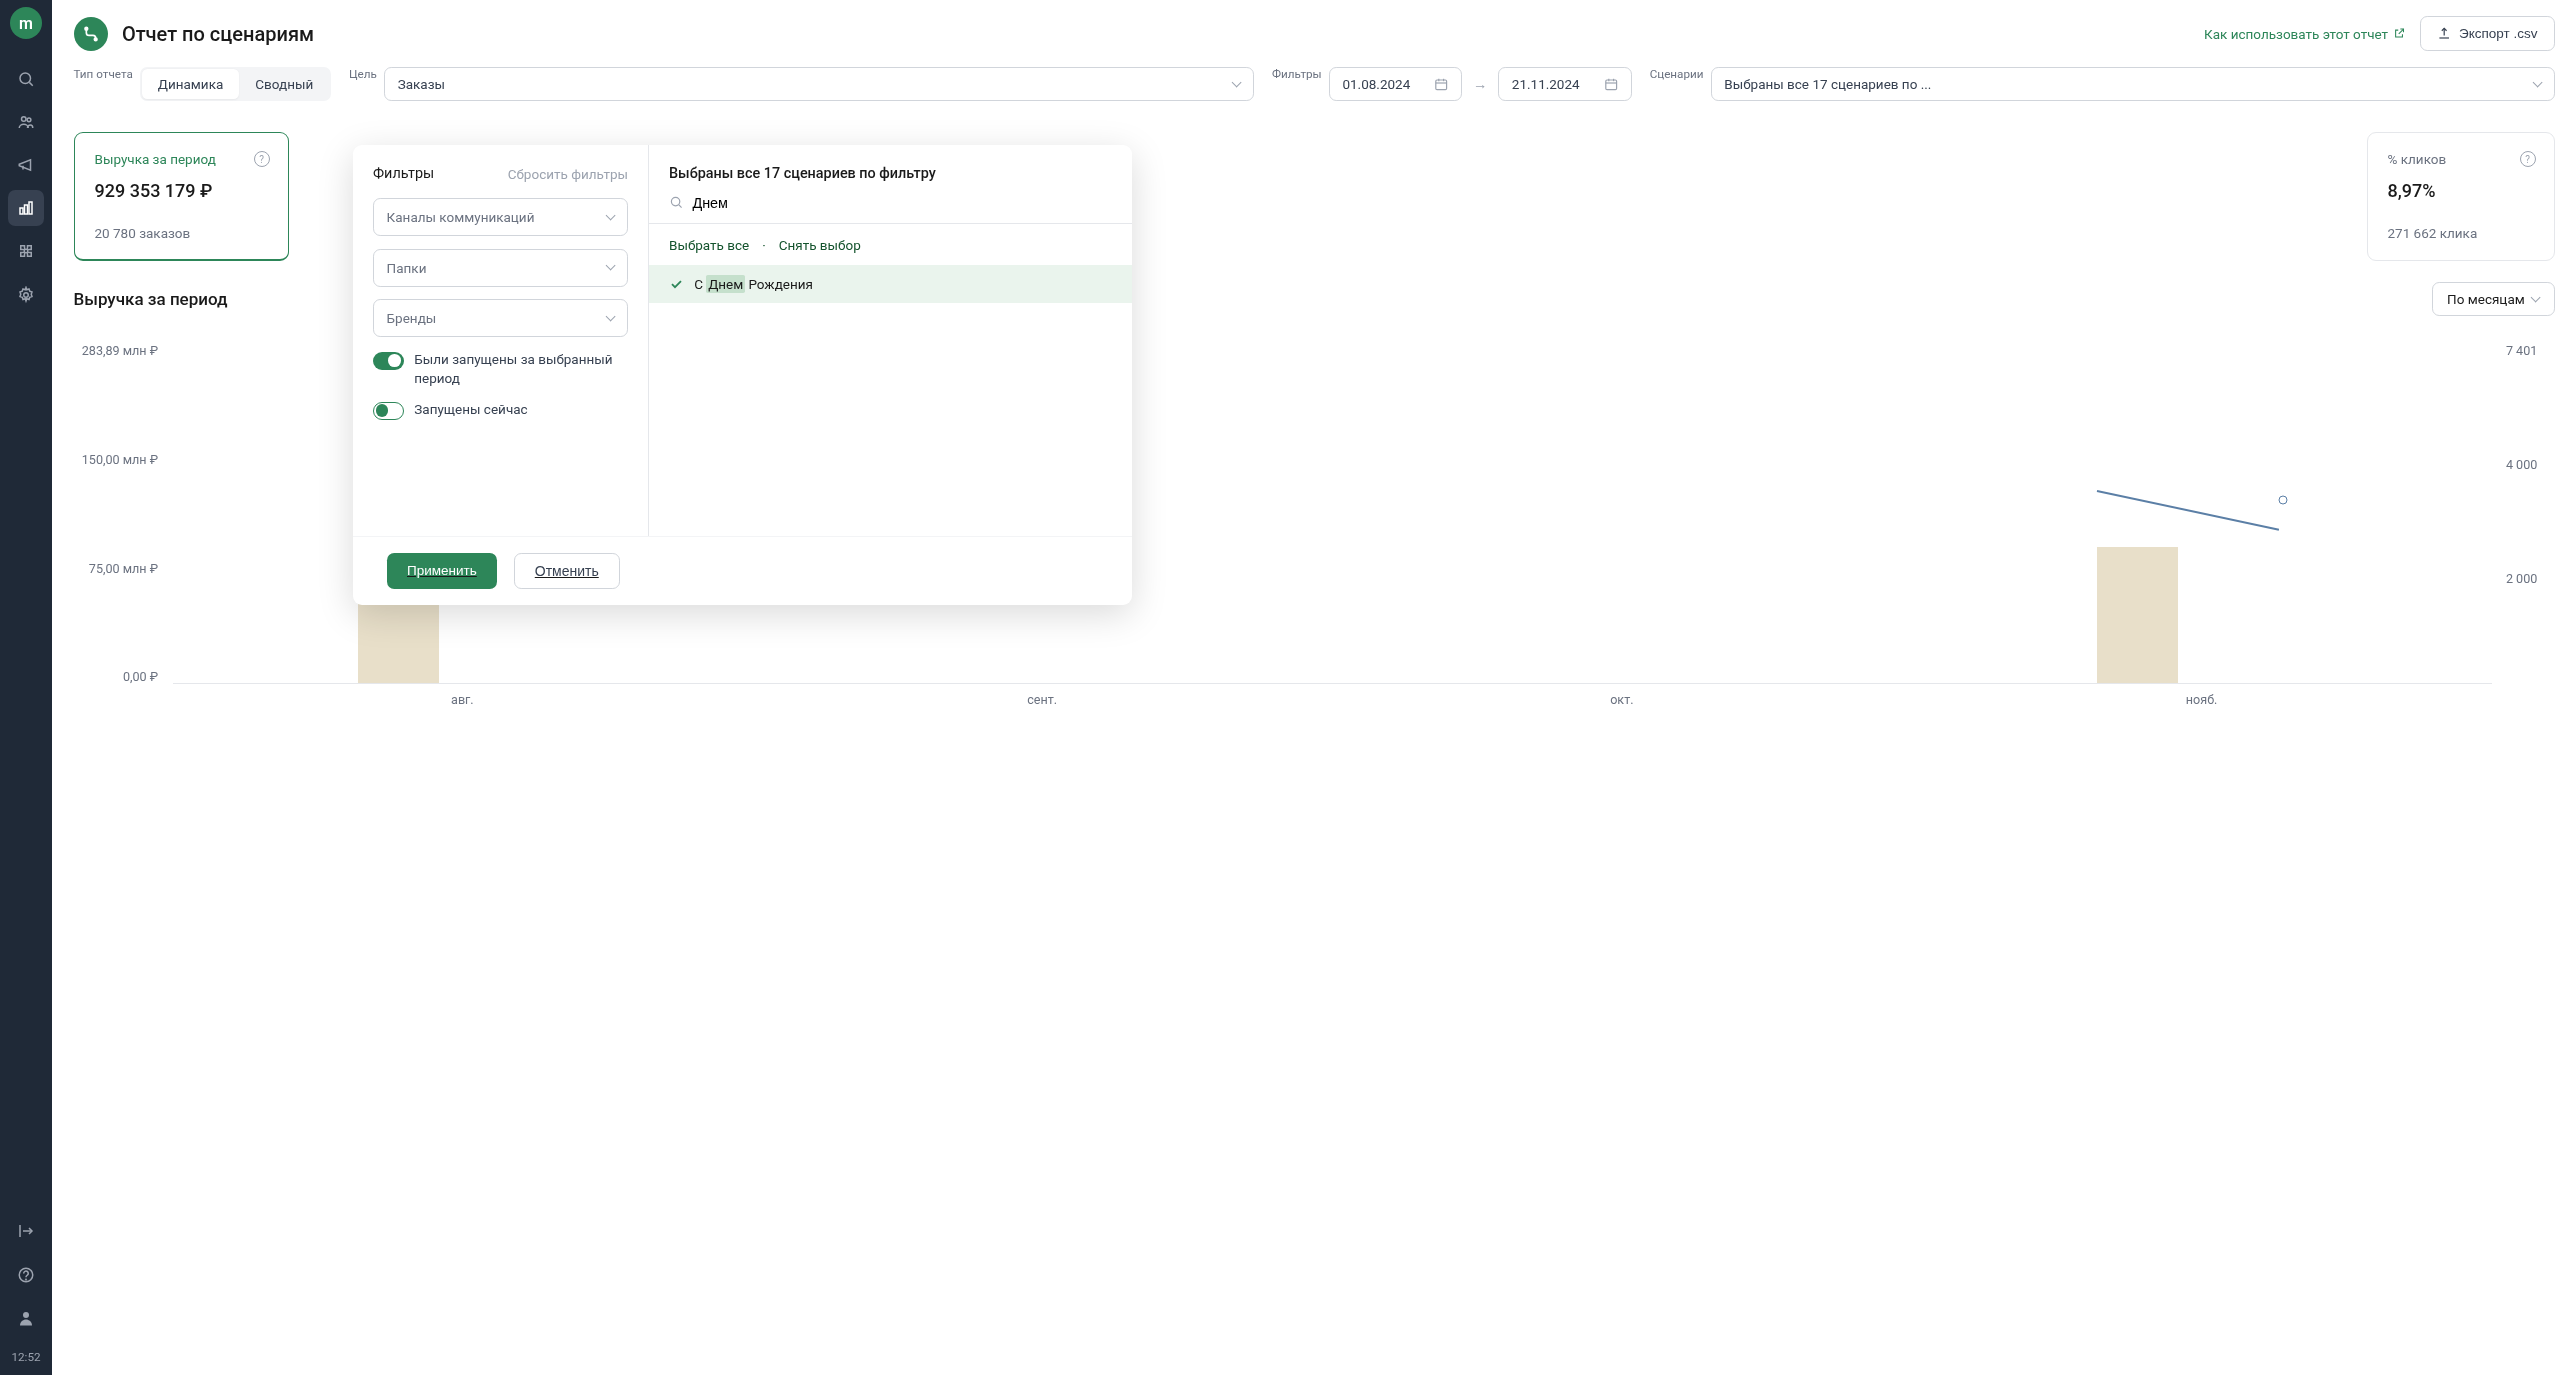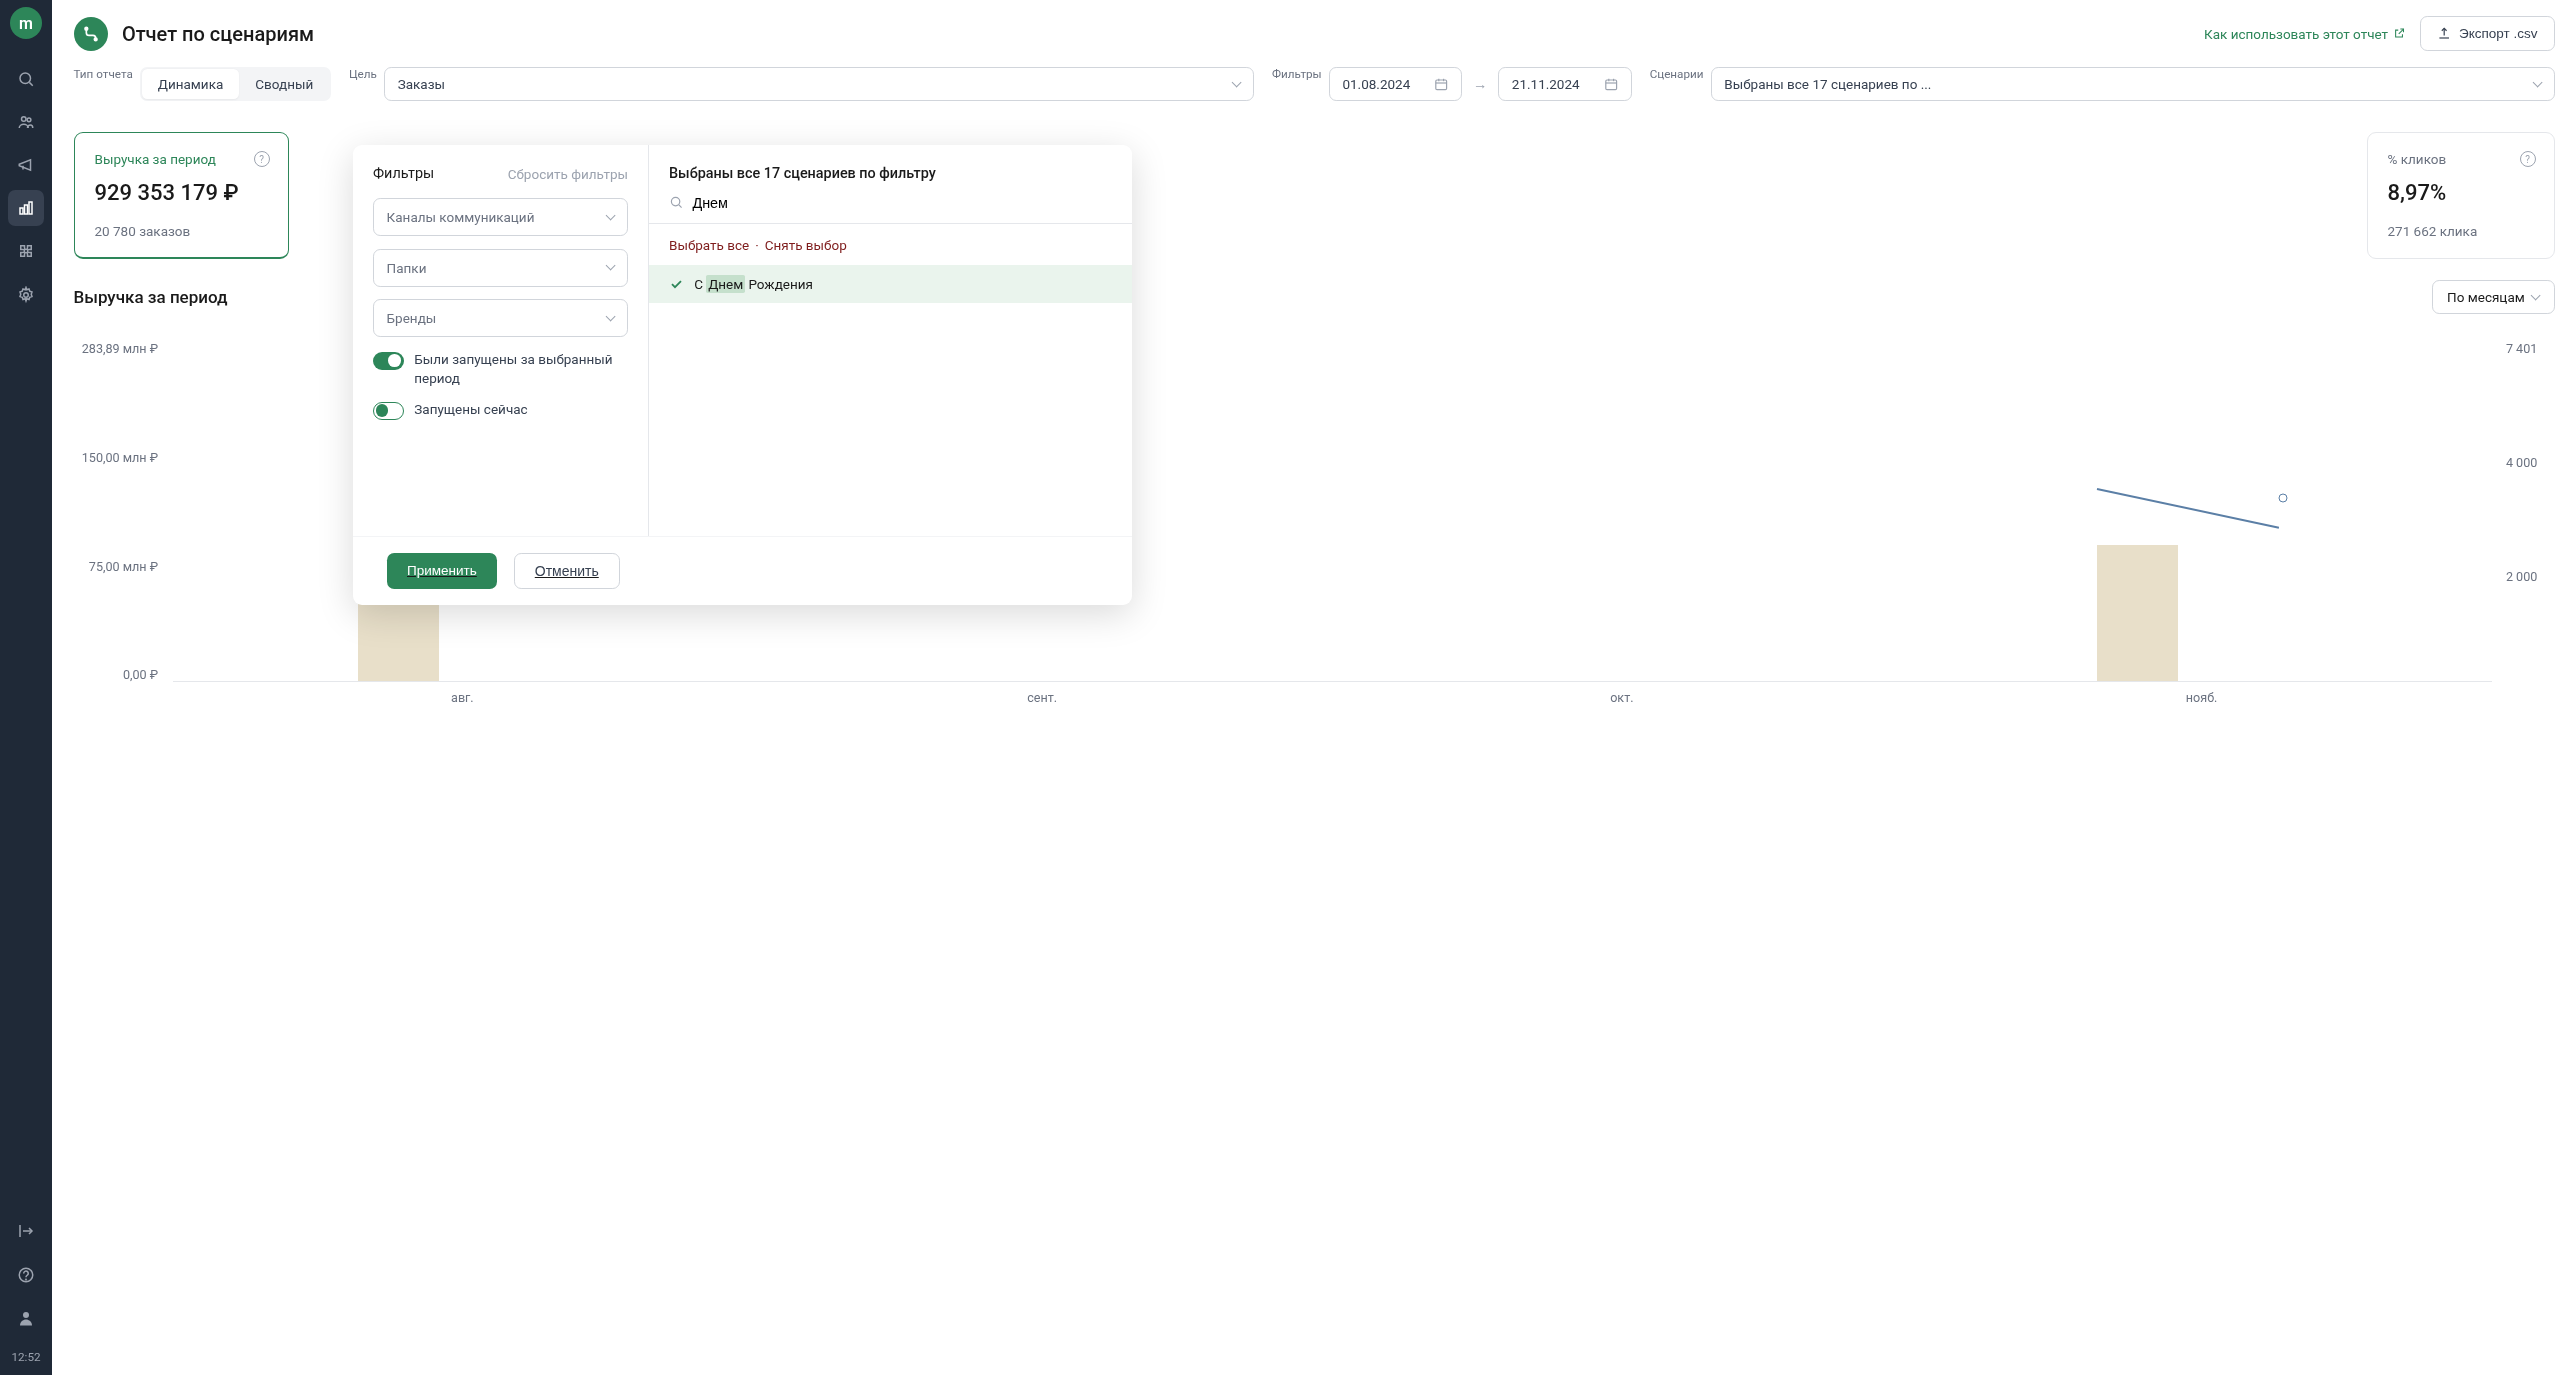--- a/index.html
+++ b/index.html
@@ -36,21 +36,21 @@
     .date-group { display: flex; align-items: center; gap: 10.8px; }
     .date-field { display: flex; align-items: center; gap: 24px; padding: 8px 12.6px; border: 0.9px solid #d1d5db; border-radius: 7.2px; background: #fff; font-size: 13.5px; color: #374151; }
     .arrow-sep { color: #9ca3af; }
     
     
     .cards { display: flex; gap: 0; padding: 16px 21.5px 0; border-top: 0.9px solid transparent; }
     .card { flex: 1; border: 0.9px solid #e5e7eb; border-radius: 9px; padding: 18px 20px; position: relative; }
     .card.active { border-color: #2d8659; border-bottom: 2.7px solid #2d8659; }
     .card-title { font-size: 13.5px; color: #6b7280; margin-bottom: 12.6px; display: flex; align-items: center; gap: 7.2px; }
     .card.active .card-title { color: #2d8659; }
-    .card-value { font-size: 22px; font-weight: 500; margin-bottom: 18px; }
+    .card-value { font-size: 18px; font-weight: 500; margin-bottom: 24px; }
     .card-sub { font-size: 13.5px; color: #6b7280; }
     .card-info { position: absolute; top: 18px; right: 18px; width: 16px; height: 16px; border: 1.3px solid #9ca3af; border-radius: 50%; display: flex; align-items: center; justify-content: center; font-size: 10px; color: #9ca3af; }
     
     
     .chart-area { padding: 21.5px; position: relative; }
     .chart-header { display: flex; justify-content: space-between; align-items: center; margin-bottom: 27px; }
     .chart-title { font-size: 17px; font-weight: 500; }
     .chart-select { display: flex; align-items: center; gap: 7.2px; padding: 8px 14.4px; border: 0.9px solid #d1d5db; border-radius: 7.2px; background: #fff; font-size: 13.5px; cursor: pointer; }
     
     .chart-body { position: relative; height: 341px; display: flex; }
@@ -77,21 +77,21 @@
     .toggle.off { background: #fff; border: 1.3px solid #2d8659; }
     .toggle-knob { position: absolute; width: 12.6px; height: 12.6px; border-radius: 50%; background: #fff; top: 2.7px; }
     .toggle.on .toggle-knob { right: 2.7px; }
     .toggle.off .toggle-knob { left: 1.8px; top: 1.3px; background: #2d8659; }
     .toggle-label { font-size: 13.5px; color: #374151; line-height: 1.4; }
     
     .dropdown-right { flex: 1; display: flex; flex-direction: column; }
     .dropdown-right-header { padding: 20px 20px 12.6px; font-size: 14.4px; font-weight: 500; }
     .search-row { display: flex; align-items: center; gap: 9px; padding: 0 20px 12.6px; border-bottom: 0.9px solid #e5e7eb; }
     .search-input { border: none; outline: none; font-size: 14.4px; flex: 1; }
-    .select-actions { display: flex; gap: 6px; padding: 12.6px 20px; font-size: 13.5px; color: #7f1d1d; }
+    .select-actions { display: flex; gap: 13px; padding: 12.6px 20px; font-size: 13.5px; color: #14532d; }
     .select-action { cursor: pointer; }
     .result-item { display: flex; align-items: center; gap: 10.8px; padding: 10.8px 20px; background: #eaf4ed; font-size: 13.5px; }
     .check-icon { color: #2d8659; }
     .highlight { background: #c5e0cc; padding: 0.9px 1.8px; border-radius: 1.8px; }
     
     .dropdown-footer { display: flex; gap: 17px; padding: 16px 34px; border-top: 0.9px solid #f3f4f6; text-decoration: underline; }
     .btn-primary { background: #2d8659; color: #fff; border: none; padding: 9px 20px; border-radius: 7.2px; font-size: 13.5px; cursor: pointer; }
     .btn-secondary { background: #fff; color: #374151; border: 0.9px solid #d1d5db; padding: 9px 20px; border-radius: 7.2px; font-size: 14px; cursor: pointer; }
     
     .chevron { display: inline-block; width: 7.2px; height: 7.2px; border-right: 1.3px solid #9ca3af; border-bottom: 1.3px solid #9ca3af; transform: rotate(45deg); margin-top: -3.6px; }

